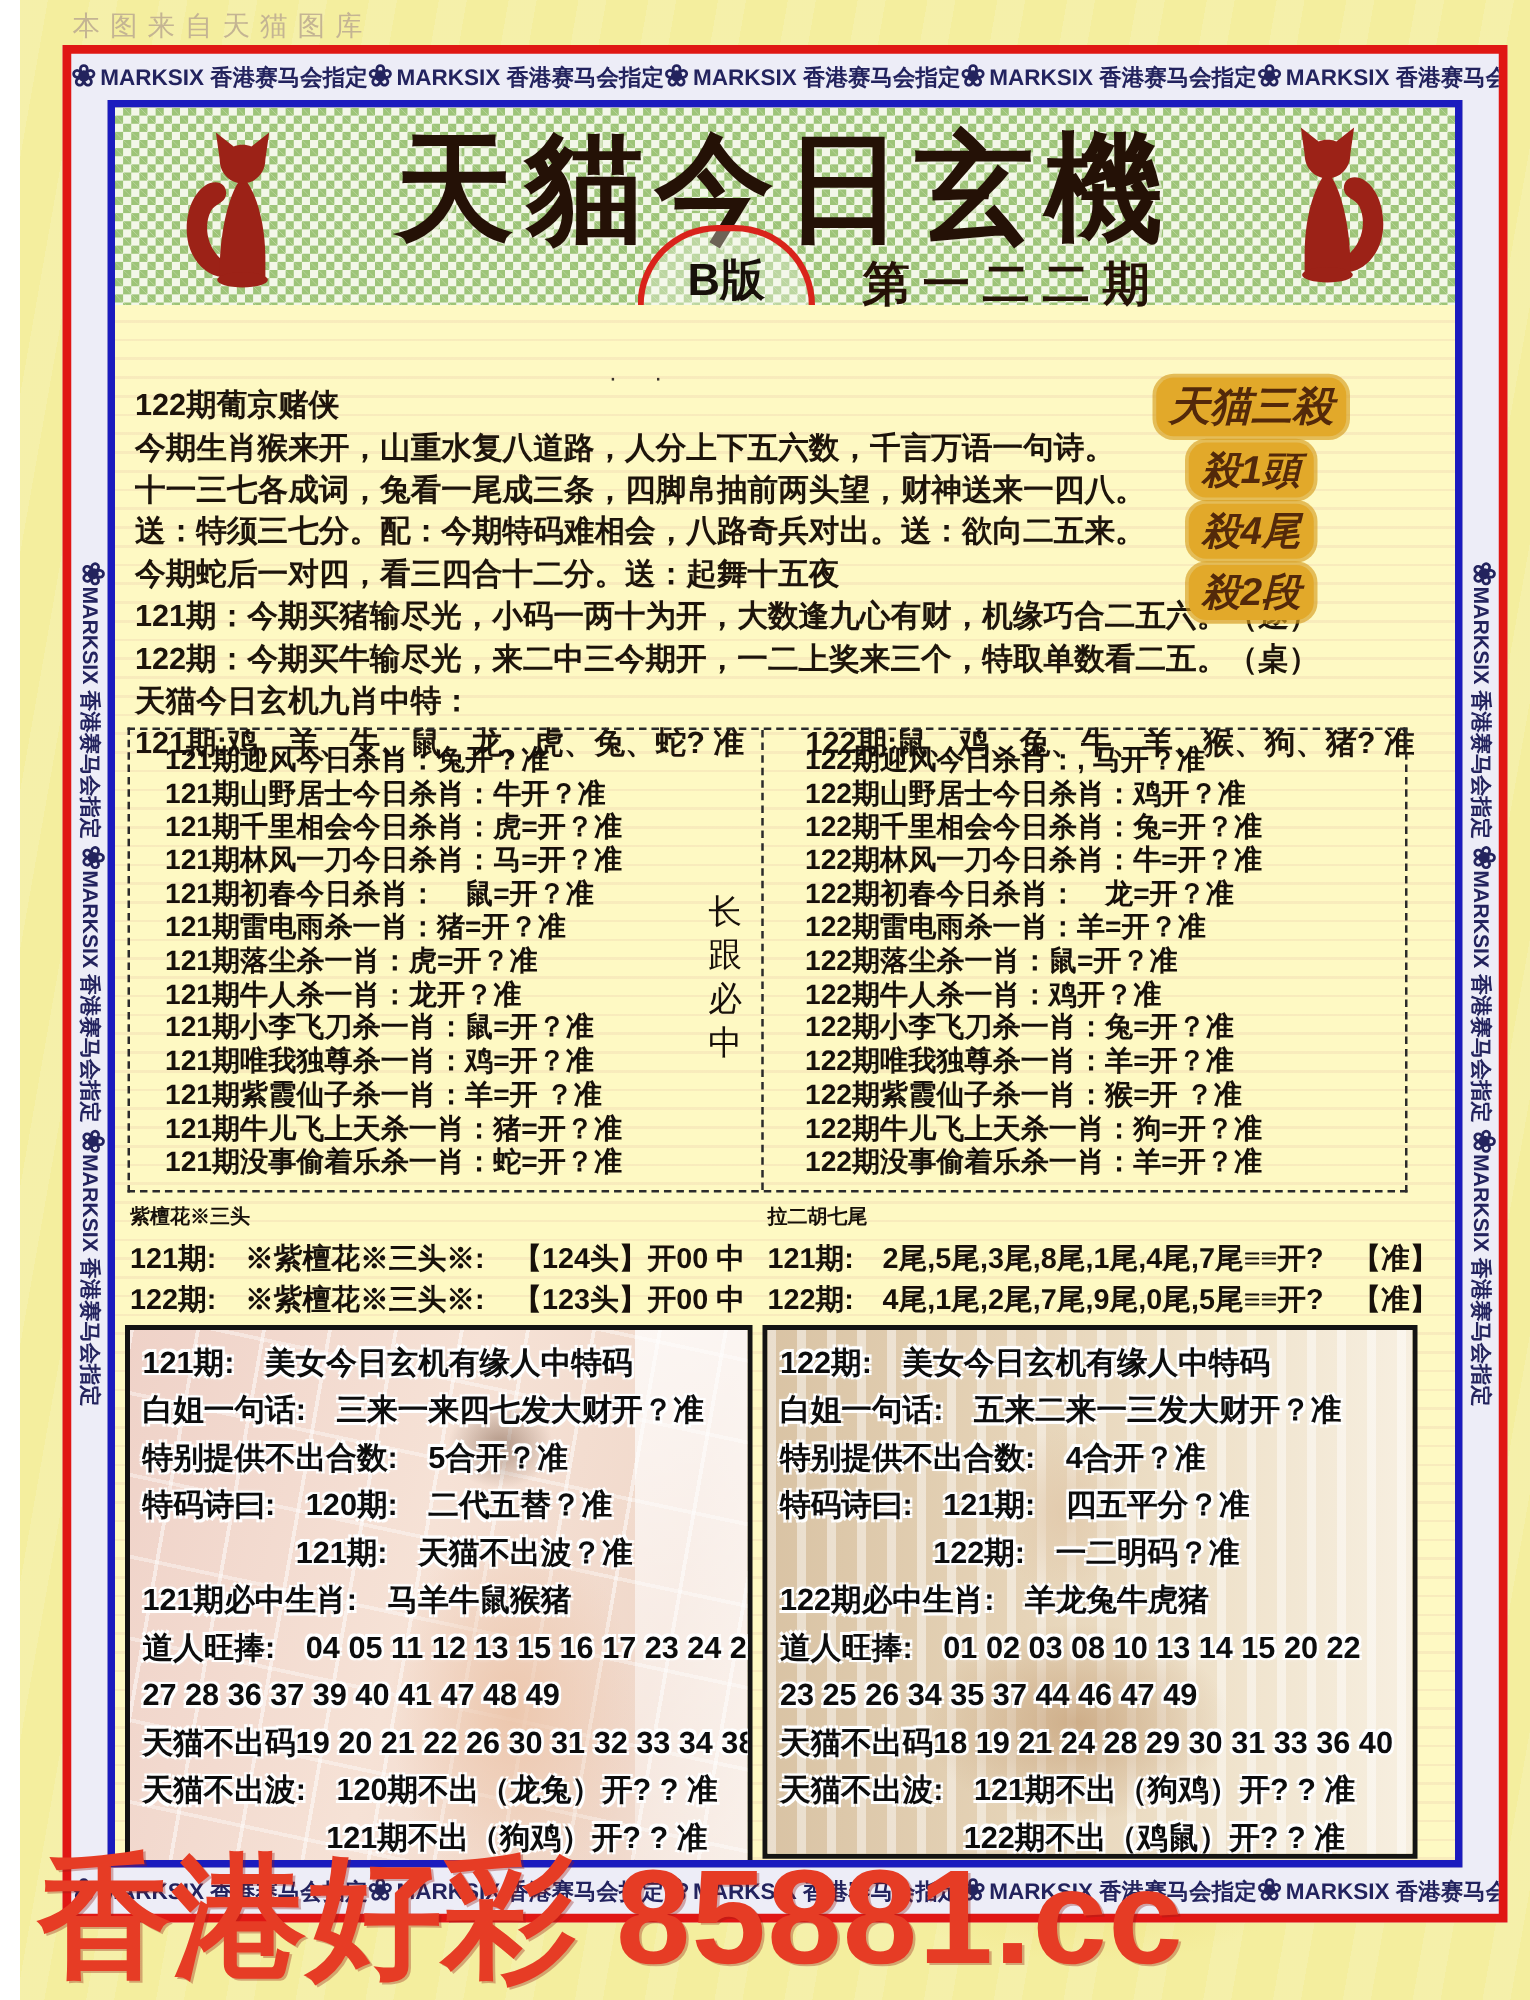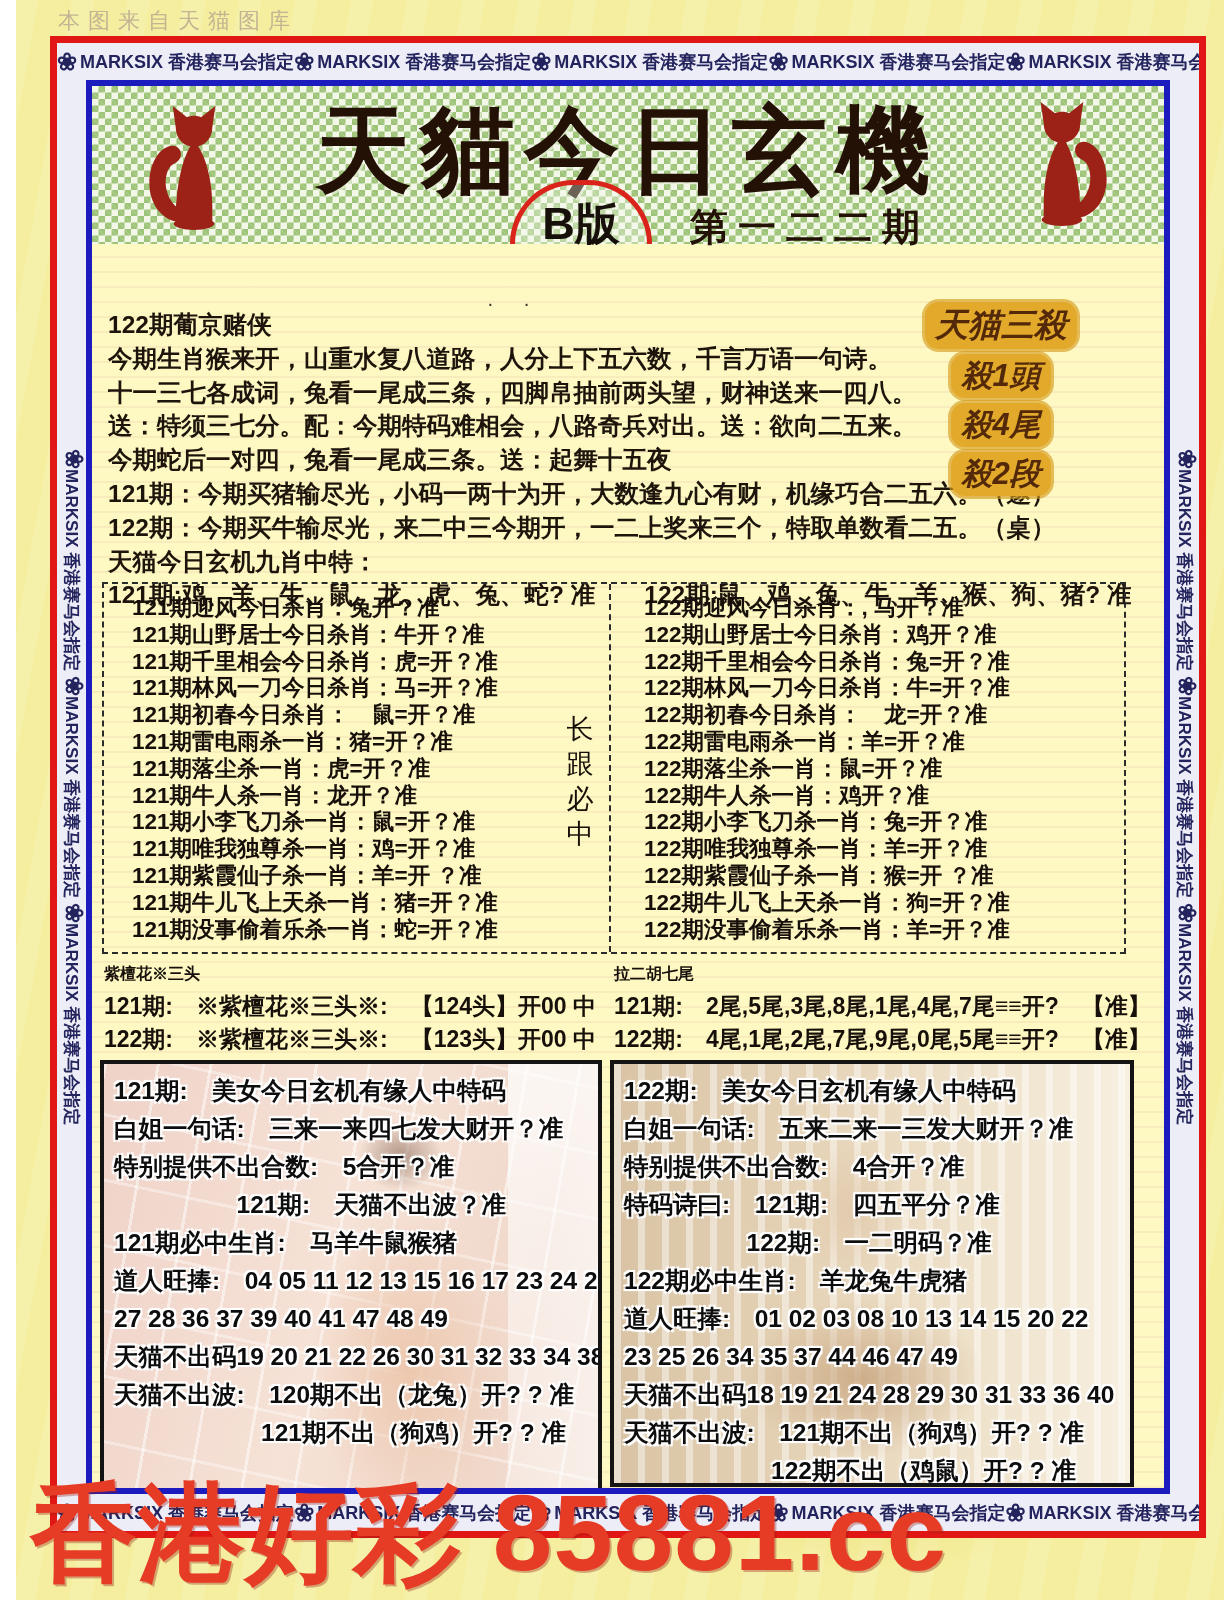--- a/index.html
+++ b/index.html
@@ -41,21 +41,21 @@
       linear-gradient(45deg,#9dc478 26%,transparent 26%,transparent 74%,#9dc478 74%);
     background-size:13px 13px;background-position:0 0,6.5px 6.5px;}
   .banner-title{position:absolute;left:130px;right:130px;top:2px;text-align:center;
     font-family:"DejaVu Serif",serif;font-size:95px;font-weight:900;color:#241106;
     letter-spacing:9px;white-space:nowrap;text-shadow:2px 2px 0 rgba(250,250,240,.6);}
   .cat{position:absolute;width:112px;height:132px;}
   .cat.left{left:44px;top:16px;}
   .cat.right{right:44px;top:12px;transform:scaleX(-1);}
   .edition-badge{position:absolute;left:418px;top:94px;width:142px;height:64px;
     border:5px solid #d9231b;border-bottom:none;border-radius:90px 90px 0 0;
-    box-sizing:border-box;text-align:center;font-size:45px;font-weight:900;color:#17100a;
+    box-sizing:border-box;text-align:center;font-size:36px;font-weight:900;color:#17100a;
     line-height:78px;background:rgba(247,248,238,.35);}
   .issue{position:absolute;left:598px;top:116px;font-size:38px;font-weight:900;
     color:#241106;letter-spacing:10px;white-space:nowrap;}
 
   .content{position:absolute;left:0;right:0;top:158px;bottom:0;
     background-image:repeating-linear-gradient(0deg, rgba(233,200,170,.28) 0 2px, transparent 2px 15px);}
   .dots{position:absolute;left:395px;top:48px;font-size:20px;color:#3a332c;letter-spacing:12px;}
 
   .intro{position:absolute;left:16px;top:64px;width:995px;font-size:24.5px;line-height:33.8px;
     color:#1d140b;font-weight:600;}
@@ -226,21 +226,21 @@
         <div class="intro">
 
             <div class="intro-line">122期葡京赌侠</div>
 
             <div class="intro-line">今期生肖猴来开，山重水复八道路，人分上下五六数，千言万语一句诗。</div>
 
             <div class="intro-line">十一三七各成词，兔看一尾成三条，四脚帛抽前两头望，财神送来一四八。</div>
 
             <div class="intro-line">送：特须三七分。配：今期特码难相会，八路奇兵对出。送：欲向二五来。</div>
 
-            <div class="intro-line">今期蛇后一对四，兔看一尾成三条。送：起舞十五夜</div>
+            <div class="intro-line">今期蛇后一对四，看三四合十二分。送：起舞十五夜</div>
 
             <div class="intro-line">121期：今期买猪输尽光，小码一两十为开，大数逢九心有财，机缘巧合二五六。（遂）</div>
 
             <div class="intro-line">122期：今期买牛输尽光，来二中三今期开，一二上奖来三个，特取单数看二五。（桌）</div>
 
             <div class="intro-line">天猫今日玄机九肖中特：</div>
 
             <div class="intro-line">121期:鸡、羊、牛、鼠、龙、虎、兔、蛇? 准　　122期:鼠、鸡、兔、牛、羊、猴、狗、猪? 准</div>
           </div>
 
@@ -337,20 +337,21 @@
           <div class="photo bathroom"></div>
           <div class="photo-highlight"></div>
           <div class="beauty-text">
 
               <div class="beauty-line">121期:　美女今日玄机有缘人中特码</div>
 
               <div class="beauty-line">白姐一句话:　三来一来四七发大财开？准</div>
 
               <div class="beauty-line">特别提供不出合数:　5合开？准</div>
 
+              <div class="beauty-line">特码诗曰:　120期:　二代五替？准</div>
 
               <div class="beauty-line">　　　　　121期:　天猫不出波？准</div>
 
               <div class="beauty-line">121期必中生肖:　马羊牛鼠猴猪</div>
 
               <div class="beauty-line">道人旺捧:　04 05 11 12 13 15 16 17 23 24 25</div>
 
               <div class="beauty-line">27 28 36 37 39 40 41 47 48 49</div>
 
               <div class="beauty-line">天猫不出码19 20 21 22 26 30 31 32 33 34 38</div>

